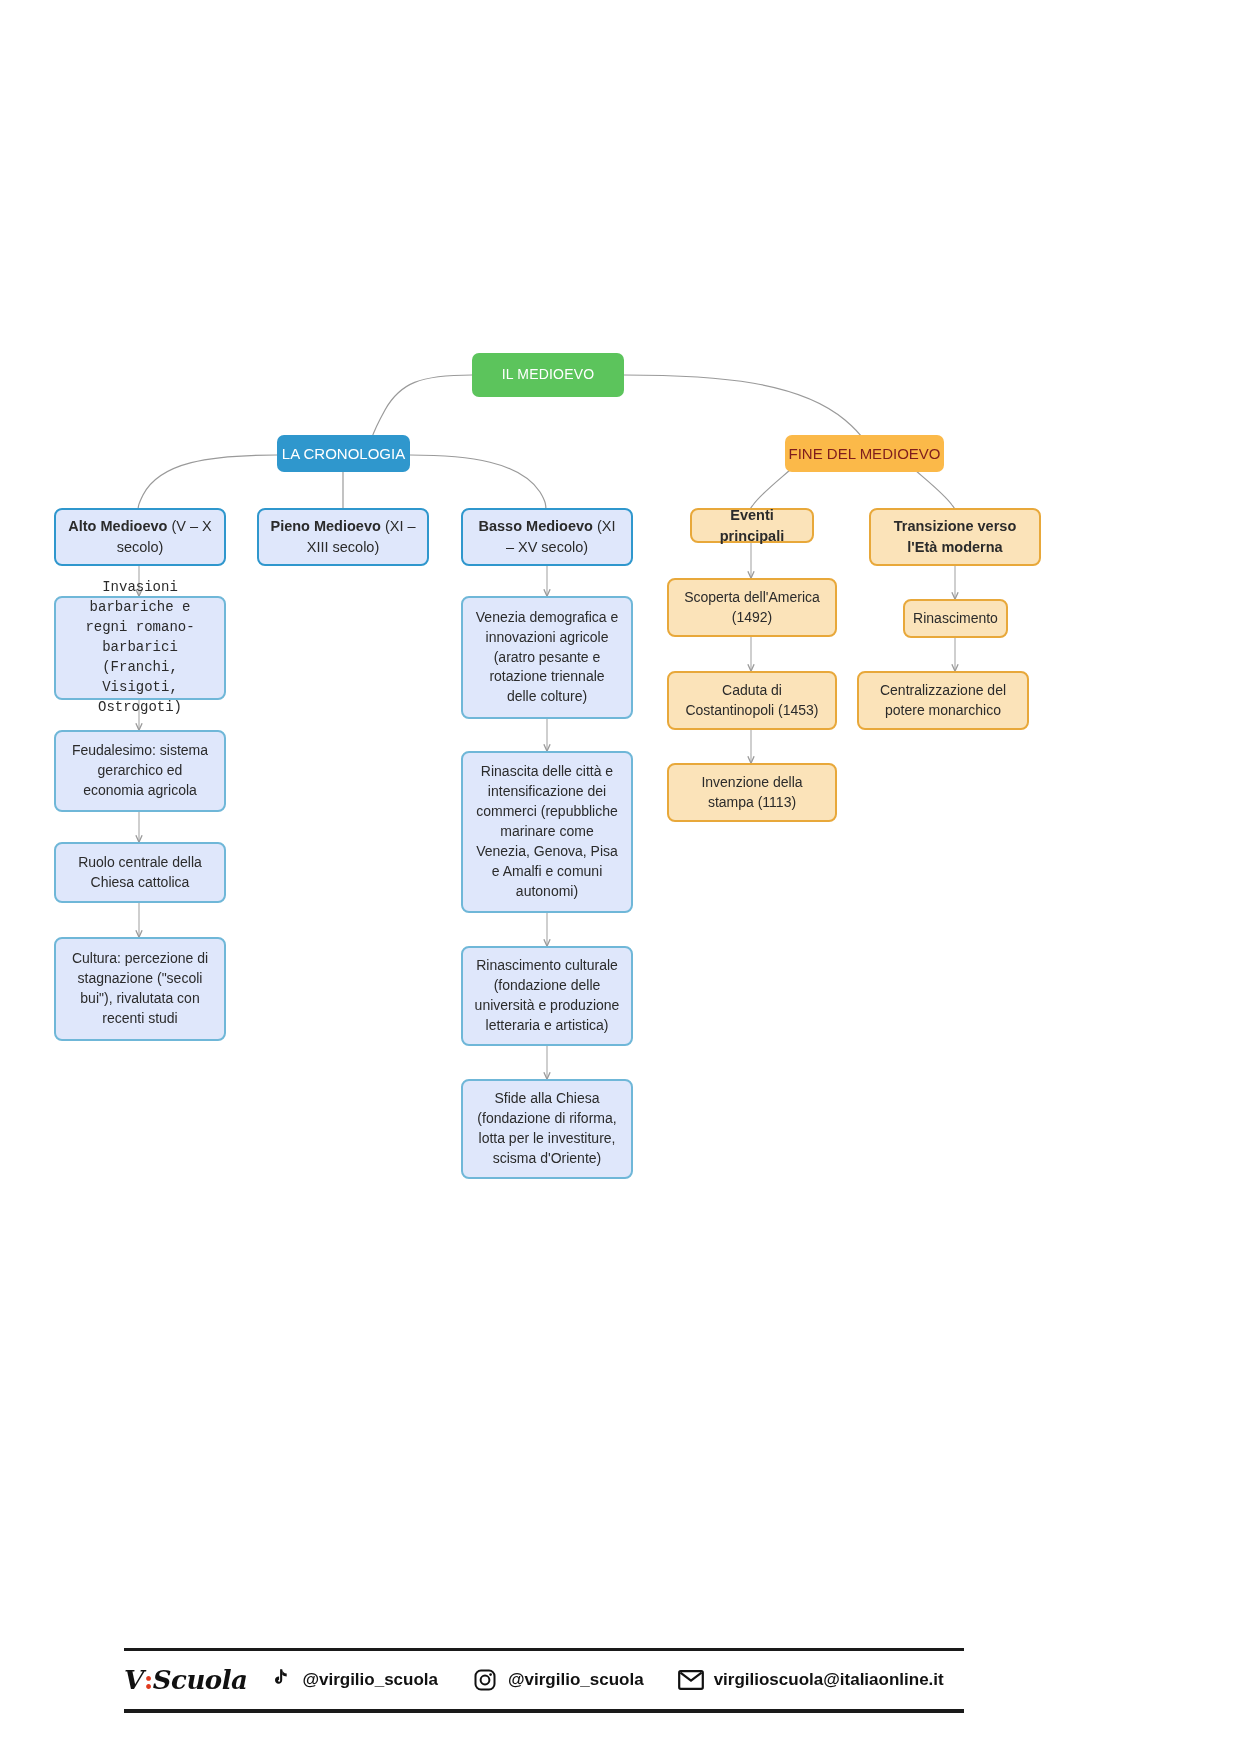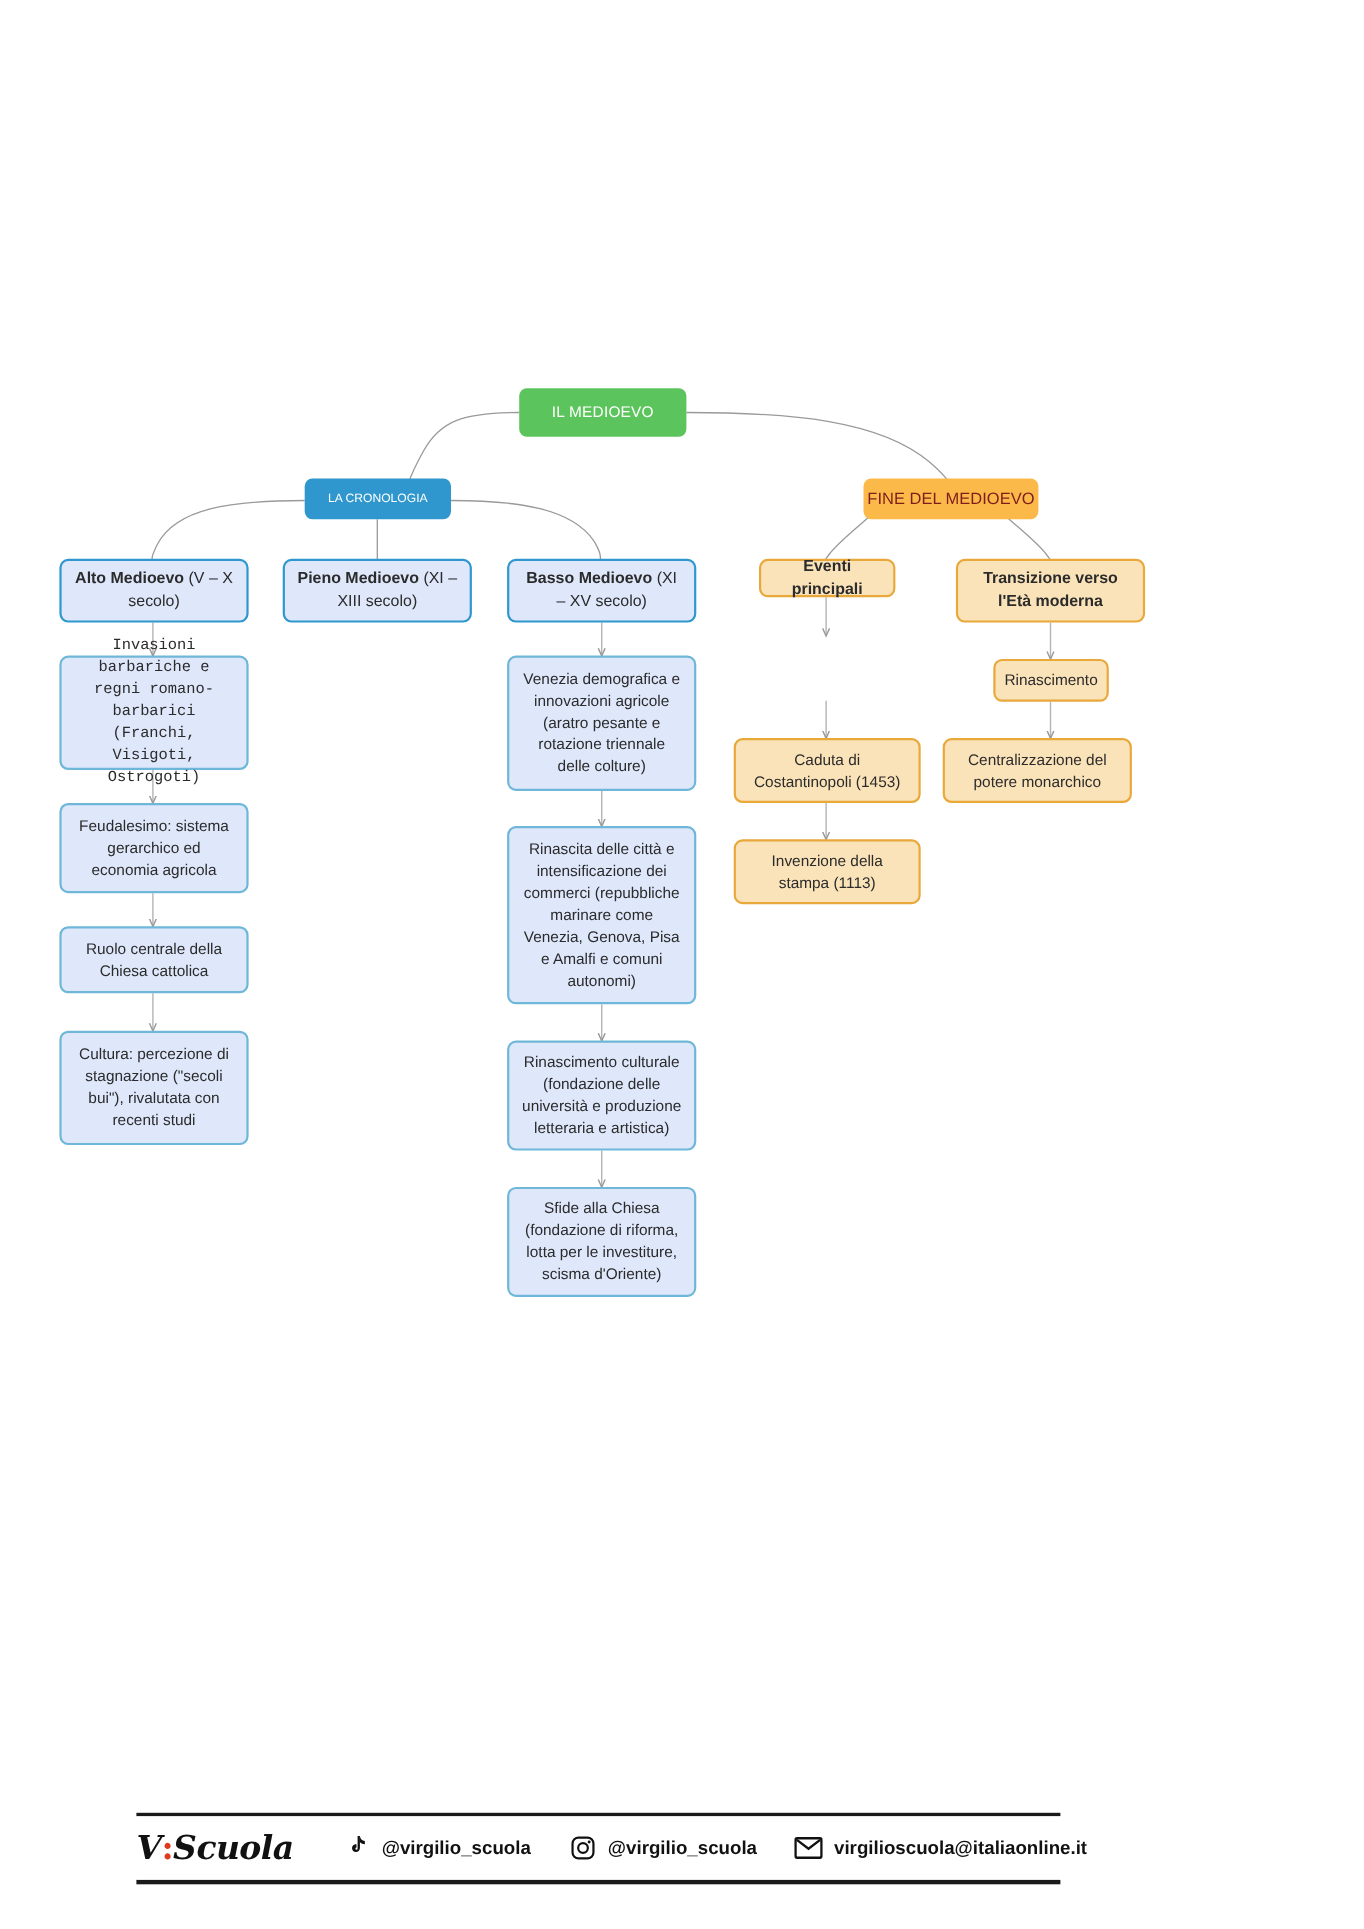--- a/index.html
+++ b/index.html
@@ -26,21 +26,21 @@
     background: #5cc45c;
     color: #ffffff;
     font-size: 14px;
     letter-spacing: .2px;
     border-radius: 7px;
   }
   
   .n-l2-blue {
     background: #2f97cd;
     color: #ffffff;
-    font-size: 11px;
+    font-size: 15px;
     border-radius: 7px;
   }
   .n-l2-orange {
     background: #fbb949;
     color: #7f1d1d;
     font-size: 15px;
     border-radius: 7px;
     margin-left: 12px;
   }
   
@@ -84,27 +84,27 @@
   }
   .rule { height: 3px; background: #1a1a1a; width: 100%; }
   .rule.bottom { height: 4px; }
   .footrow {
     display: flex; align-items: center;
     height: 58px;
     gap: 0px;
   }
   .logo {
     font-family: "DejaVu Serif", serif;
-    font-size: 30px;
+    font-size: 26px;
     font-weight: 700;
     font-style: italic;
     color: #111;
     letter-spacing: -.5px;
     white-space: nowrap;
-    margin-right: 44px;
+    margin-right: 19px;
   }
   .logo .colon { color: #e03a1e; font-style: normal; }
   .foot-item {
     display: flex; align-items: center; gap: 10px;
     margin-right: 34px;
     font-size: 17px; font-weight: 700; color: #111;
     white-space: nowrap;
   }
   .foot-item .ico { display: flex; align-items: center; justify-content: center; width: 26px; height: 26px; }
 </style>
@@ -202,20 +202,23 @@
   </div>
   <div class="node n-blue" style="left:461px; top:946px; width:172px; height:100px;">
     <span>Rinascimento culturale (fondazione delle università e produzione letteraria e artistica)</span>
   </div>
   <div class="node n-blue" style="left:461px; top:1079px; width:172px; height:100px;">
     <span>Sfide alla Chiesa (fondazione di riforma, lotta per le investiture, scisma d'Oriente)</span>
   </div>
 
   <div class="node n-head-orange" style="left:690px; top:508px; width:124px; height:35px;">
     <span>Eventi principali</span>
+  </div>
+  <div class="node n-orange" style="left:667px; top:578px; width:170px; height:59px;">
+    <span>Scoperta dell'America (1492)</span>
   </div>
   <div class="node n-orange" style="left:667px; top:671px; width:170px; height:59px;">
     <span>Caduta di Costantinopoli (1453)</span>
   </div>
   <div class="node n-orange" style="left:667px; top:763px; width:170px; height:59px;">
     <span>Invenzione della stampa (1113)</span>
   </div>
 
   <div class="node n-head-orange" style="left:869px; top:508px; width:172px; height:58px;">
     <span>Transizione verso l'Età moderna</span>

